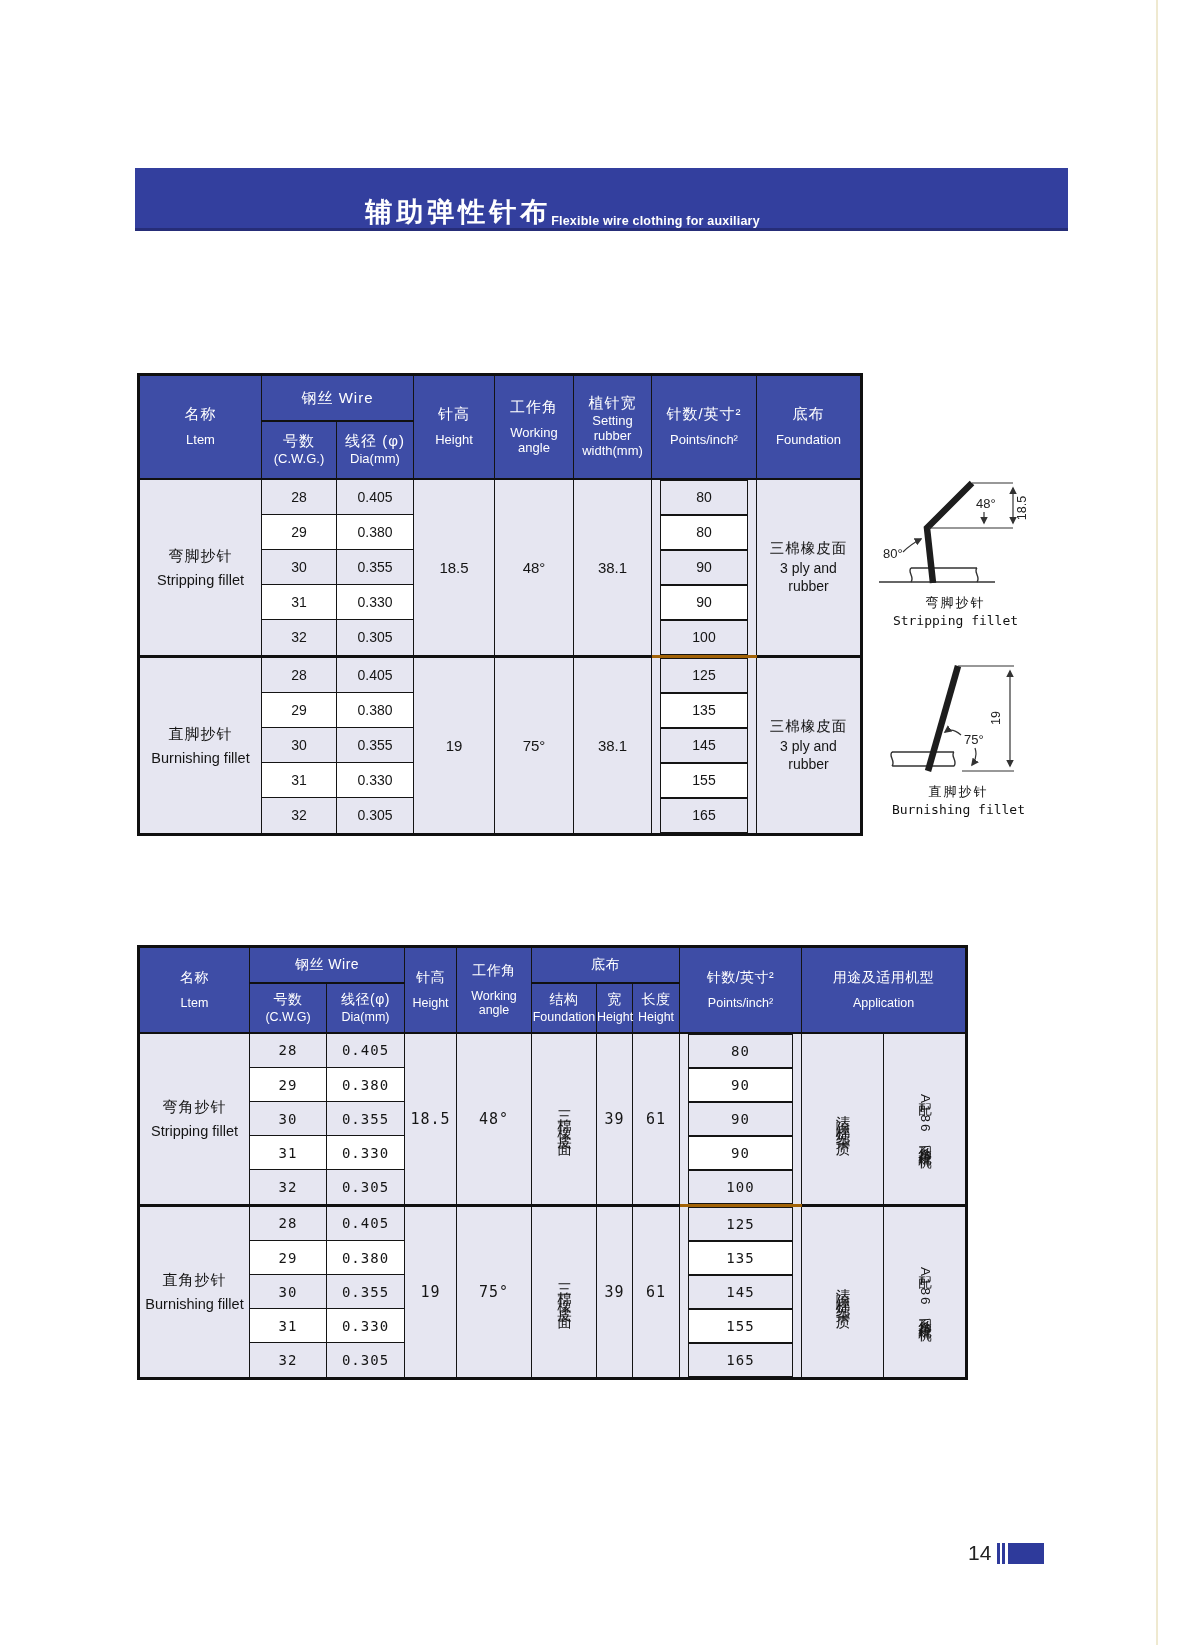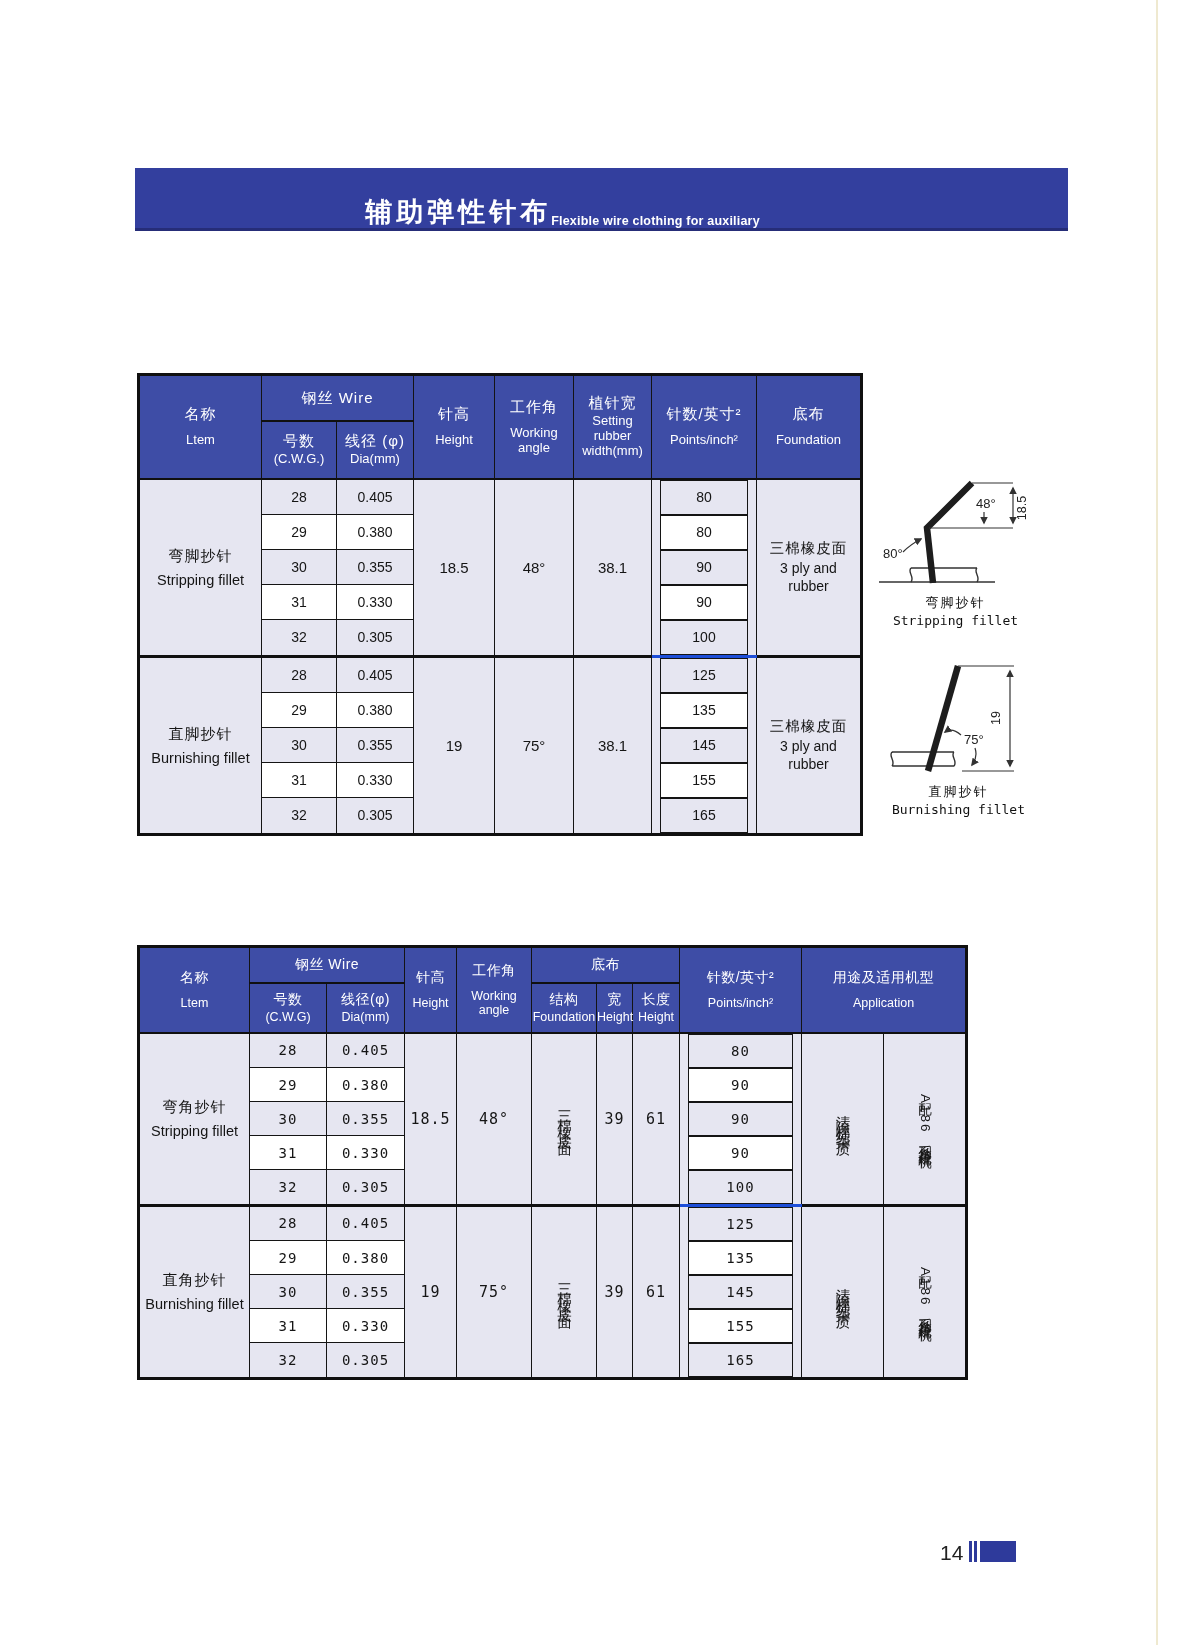--- a/index.html
+++ b/index.html
@@ -33,21 +33,21 @@
   .wht{background:#ffffff;}
   .num{font-size:14px;}
   .mval{font-size:15px;background:#e6e6f1;}
   .name .zh{display:block;font-size:15px;letter-spacing:1px;}
   .name .en{display:block;font-size:14.5px;margin-top:6px;}
   .found .zh{display:block;font-size:14.5px;letter-spacing:1px;}
   .found .en{display:block;font-size:14px;line-height:1.25;margin-top:2px;padding:0 6px;}
   td.pts{background:#e6e6f1;border-top:none;border-bottom:none;}
   .box{margin:0 8px;border:1.5px solid #141414;display:flex;align-items:center;justify-content:center;box-sizing:border-box;}
   tr.gsep td{border-top:3px solid #101010;}
-  tr.gsep td.pts{border-top:3px solid #1d4ed8;}
+  tr.gsep td.pts{border-top:3px solid #a16207;}
 
   
   .t1{left:137px;top:373px;width:723px;}
   .t1 thead tr:nth-child(1){height:46px;}
   .t1 thead tr:nth-child(2){height:58px;}
   .t1 tbody tr{height:35px;}
   .t1 .box{height:35px;}
 
   
   .t2{left:137px;top:945px;width:828px;}
@@ -67,21 +67,21 @@
   
   .diag{position:absolute;width:165px;}
   .diag-1{left:873px;top:458px;}
   .diag-2{left:876px;top:644px;}
   .diag-cap{text-align:center;font-family:"DejaVu Sans Mono",monospace;font-size:13px;color:#111;line-height:1.35;}
   .diag-cap .czh{letter-spacing:2px;}
   svg text{font-family:"Liberation Sans",sans-serif;font-size:13px;fill:#222;}
   svg text.dim{font-size:12.5px;}
 
   
-  .footer{position:absolute;left:940px;top:1541px;display:flex;align-items:flex-start;}
+  .footer{position:absolute;left:968px;top:1541px;display:flex;align-items:center;}
   .pageno{font-size:21px;color:#222;}
   .fbar{width:3px;height:21px;background:#2e3a9b;margin-left:6px;}
   .fbar2{width:3px;height:21px;background:#2e3a9b;margin-left:2px;}
   .fblock{width:36px;height:21px;background:#2e3a9b;margin-left:3px;}
 </style>
 </head>
 <body>
 
 <div class="edge-line"></div>
 

